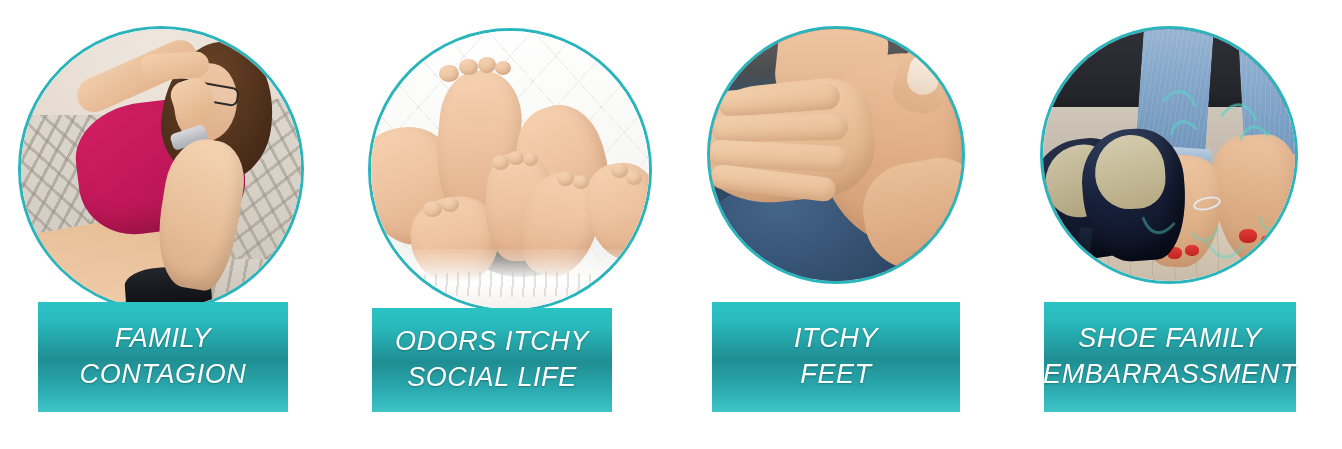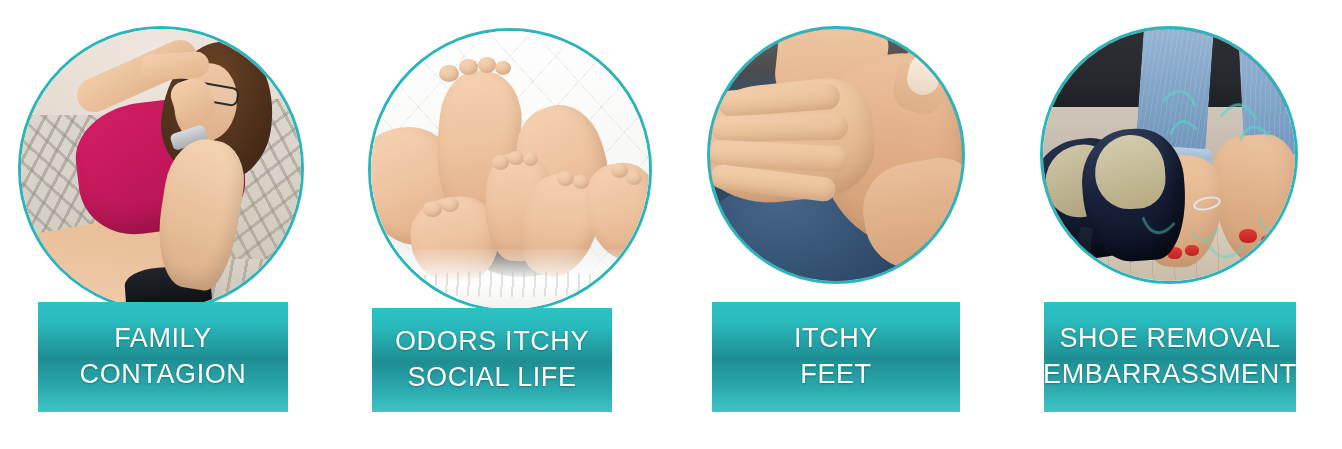--- a/index.html
+++ b/index.html
@@ -24,20 +24,21 @@
   }
   .photo{position:absolute;inset:0;overflow:hidden;}
 
   
   .banner{
     position:absolute;
     background:linear-gradient(180deg,#2bc3c4 0%,#29b9bc 18%,#1f8e93 52%,#2aa9ae 78%,#3fc5c7 100%);
     display:flex;align-items:center;justify-content:center;
     text-align:center;
     box-sizing:border-box;
+    font-style:italic;
   }
   .banner-text{
     color:#ffffff;
     font-size:27px;
     line-height:1.32;
     letter-spacing:.6px;
     font-weight:400;
     text-shadow:0 1px 2px rgba(0,0,0,.28);
     white-space:pre-line;
     padding:0 4px;
@@ -329,18 +330,18 @@
         <div class="p4-insole2"></div>
         <div class="p4-heel"></div>
         <div class="wisp" style="left:96px;top:60px;width:54px;height:140px;transform:rotate(10deg);"></div>
         <div class="wisp" style="left:126px;top:90px;width:44px;height:118px;transform:rotate(-12deg);"></div>
         <div class="wisp" style="left:156px;top:74px;width:60px;height:150px;transform:rotate(6deg);"></div>
         <div class="wisp" style="left:192px;top:96px;width:48px;height:126px;transform:rotate(-8deg);"></div>
         <div class="wisp" style="left:218px;top:62px;width:42px;height:136px;transform:rotate(14deg);"></div>
       </div>
     </div>
     <div class="banner" style="left:1044px;top:302px;width:252px;height:110px;">
-      <span class="banner-text">SHOE REMOVAL
+      <span class="banner-text">SHOE FAMILY
 EMBARRASSMENT</span>
     </div>
   </div>
 
 </div>
 
 </body></html>

